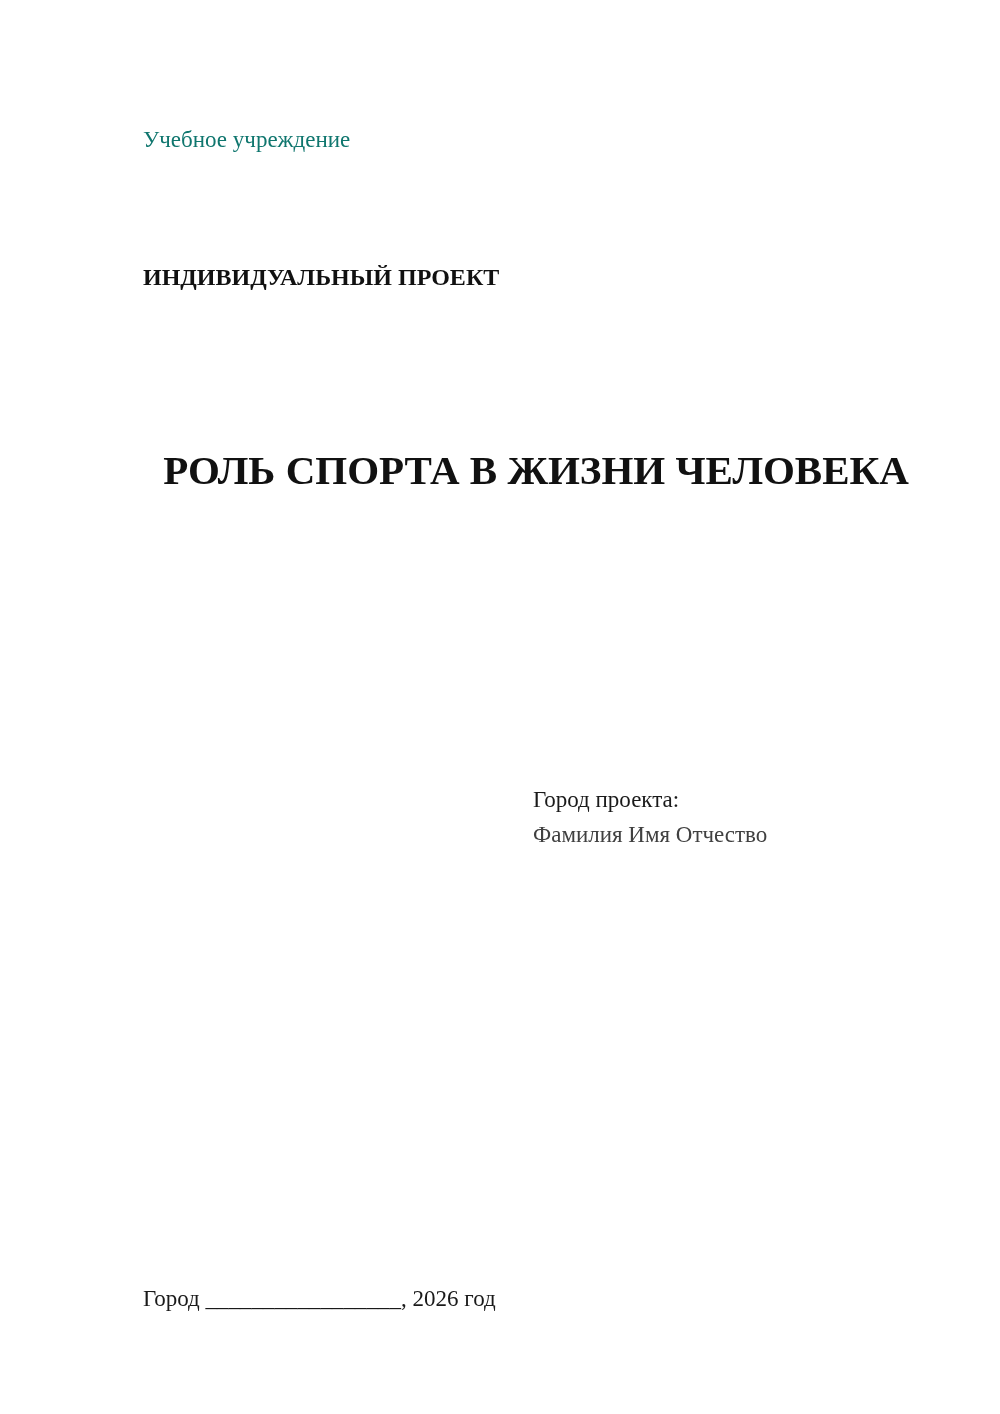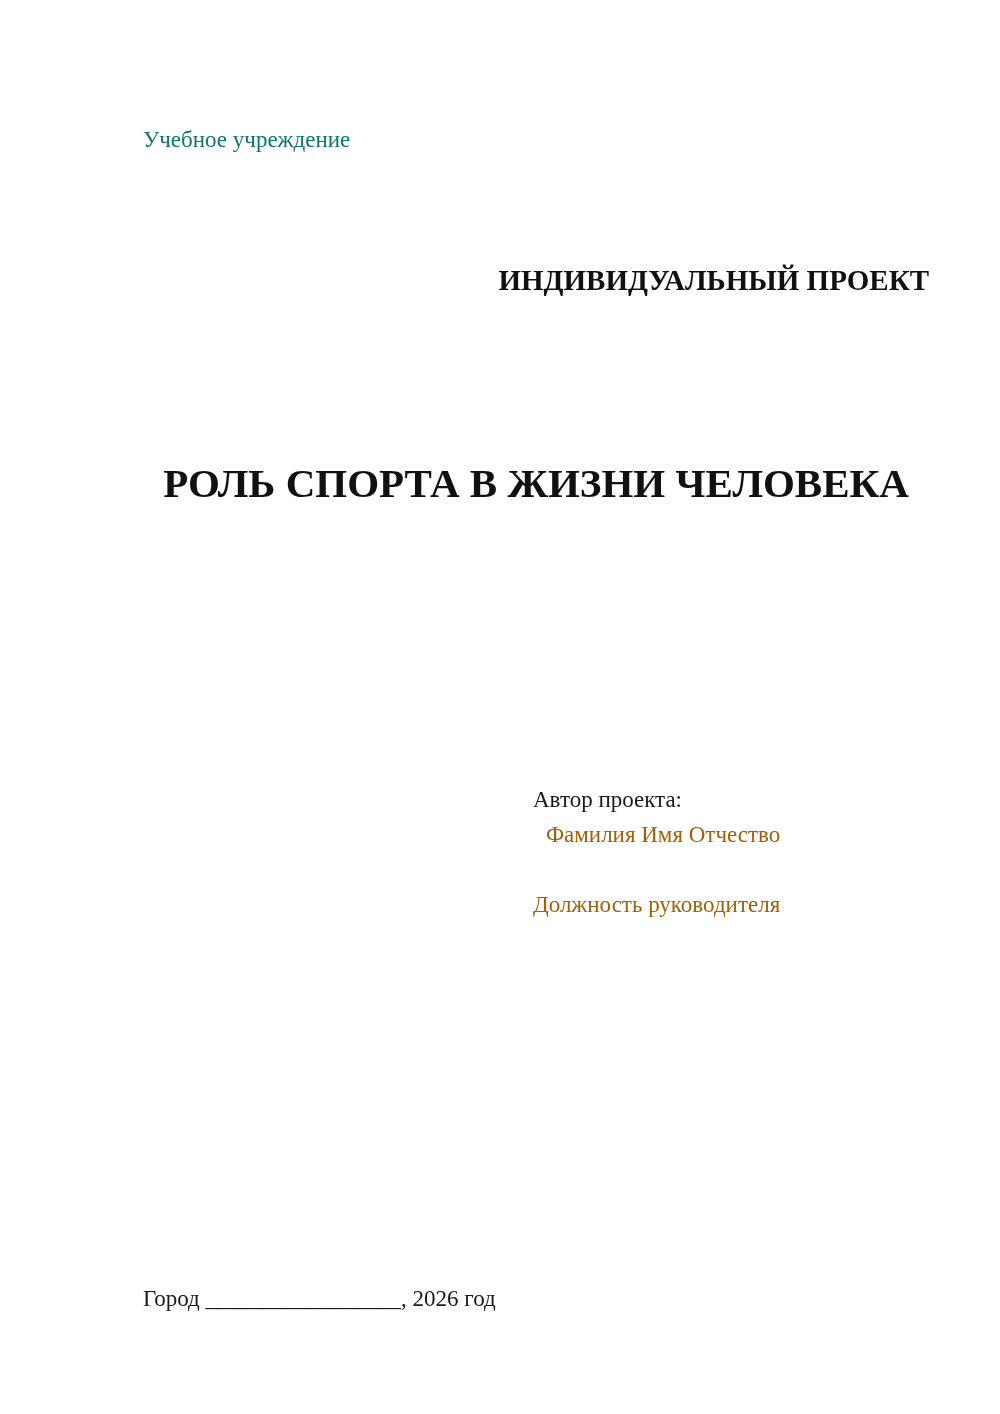--- a/index.html
+++ b/index.html
@@ -32,51 +32,50 @@
     font-size: 23px;
     line-height: 1.2;
     color: #0f766e;
     margin-top: 38px;
   }
   .project-type {
     position: absolute;
     top: 263px;
     left: 0;
     right: 0;
-    text-align: right;
-    font-size: 29px;
+    text-align: left;
+    font-size: 24px;
     font-weight: bold;
     line-height: 1.2;
     color: #111111;
   }
   .main-title {
     position: absolute;
     top: 446px;
     left: -30px;
     right: -30px;
-    margin: 13px;
+    margin: 0;
     text-align: center;
     font-size: 41px;
     font-weight: bold;
     line-height: 1.2;
     color: #111111;
   }
   .credits {
     position: absolute;
     top: 782px;
     left: 390px;
     font-size: 23px;
     line-height: 35px;
   }
   .credit-label {
     color: #1a1a1a;
   }
   .credit-value {
-    color: #a16207;
-    text-align: right;
+    color: #404040;
   }
   .credit-spacer {
     height: 35px;
   }
   .footer-line {
     position: absolute;
     top: 1281px;
     left: 0;
     right: 0;
     text-align: left;
@@ -91,22 +90,21 @@
 <div class="page">
   <div class="content">
 
     <div class="institution">Учебное учреждение</div>
 
     <div class="project-type">ИНДИВИДУАЛЬНЫЙ ПРОЕКТ</div>
 
     <h1 class="main-title">РОЛЬ СПОРТА В ЖИЗНИ ЧЕЛОВЕКА</h1>
 
     <div class="credits">
-      <div class="credit-label">Автор проекта:</div>
+      <div class="credit-label">Город проекта:</div>
       <div class="credit-value">Фамилия Имя Отчество</div>
       <div class="credit-spacer"></div>
-      <div class="credit-value">Должность руководителя</div>
     </div>
 
     <div class="footer-line">Город _________________, 2026 год</div>
 
   </div>
 </div>
 
 </body></html>

